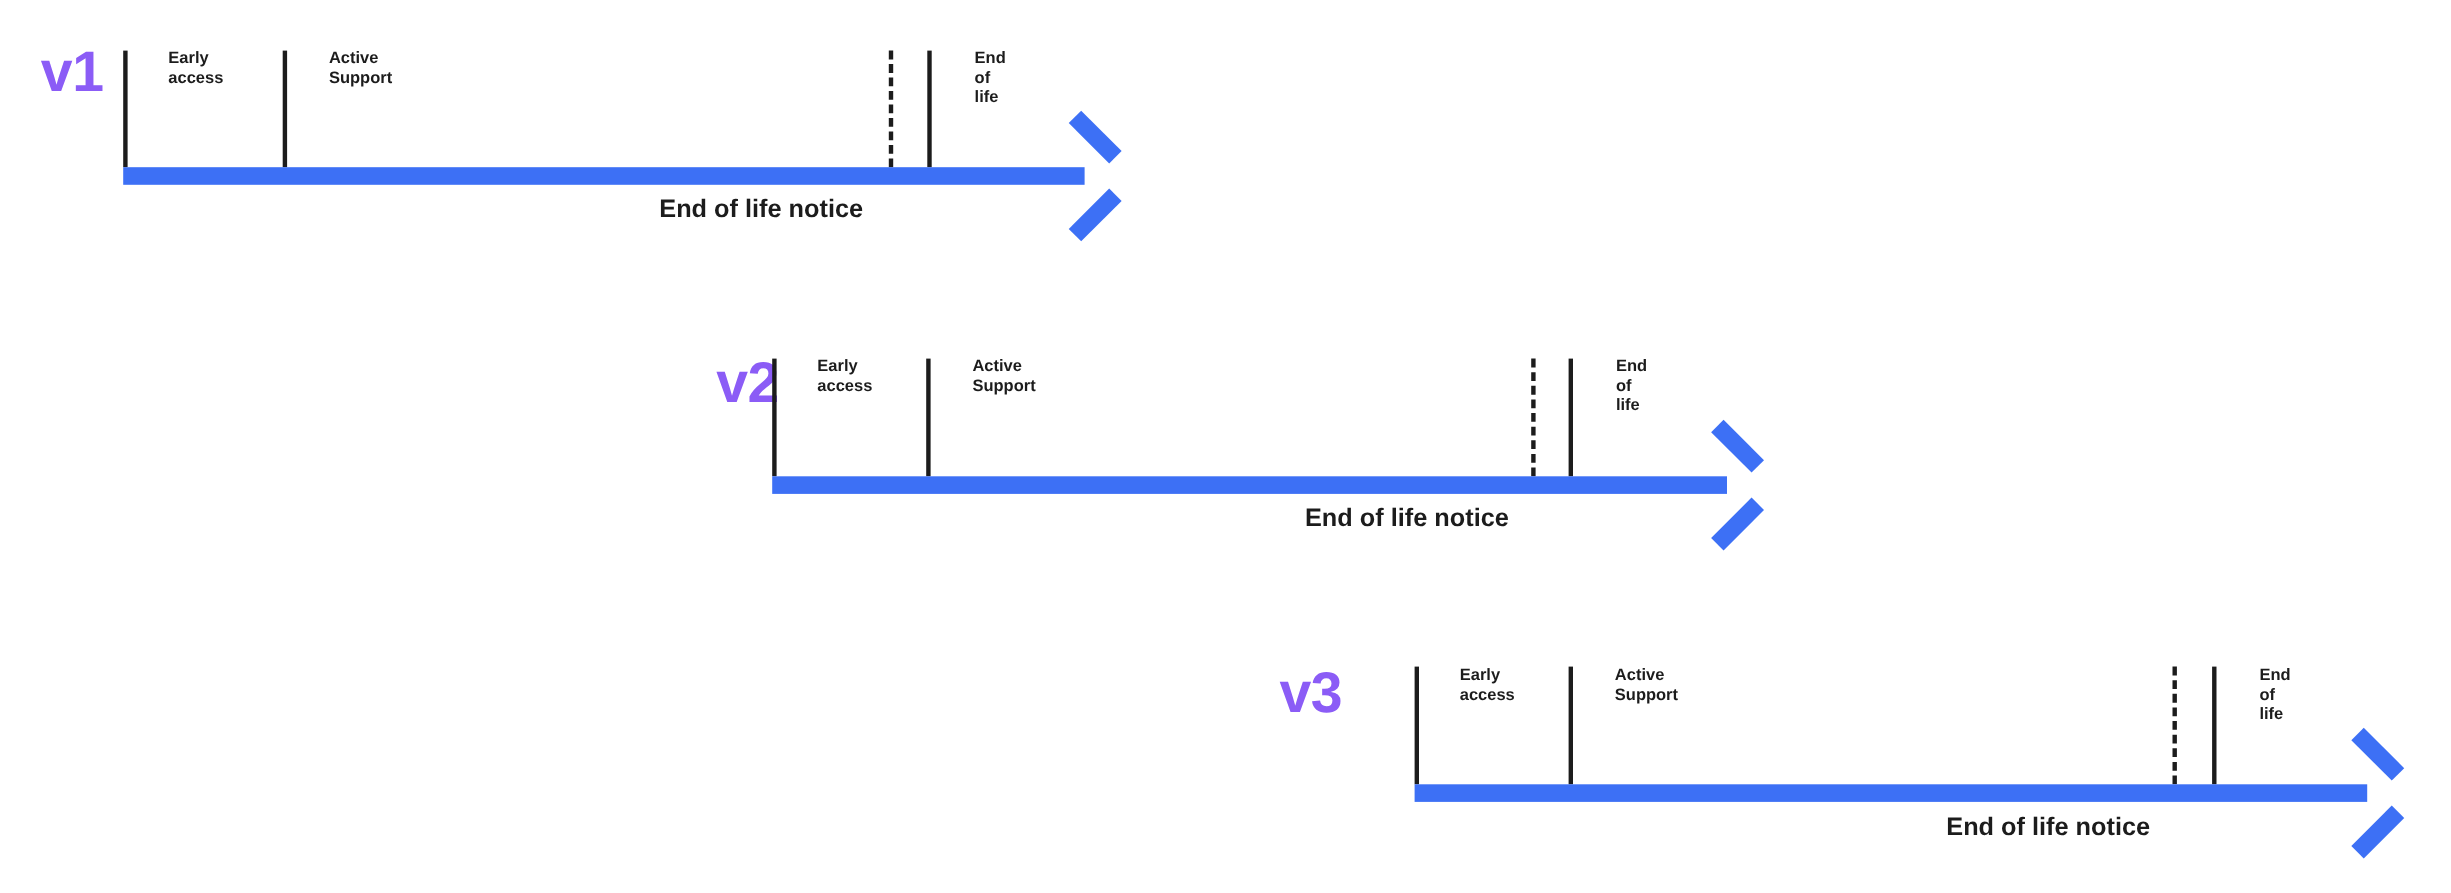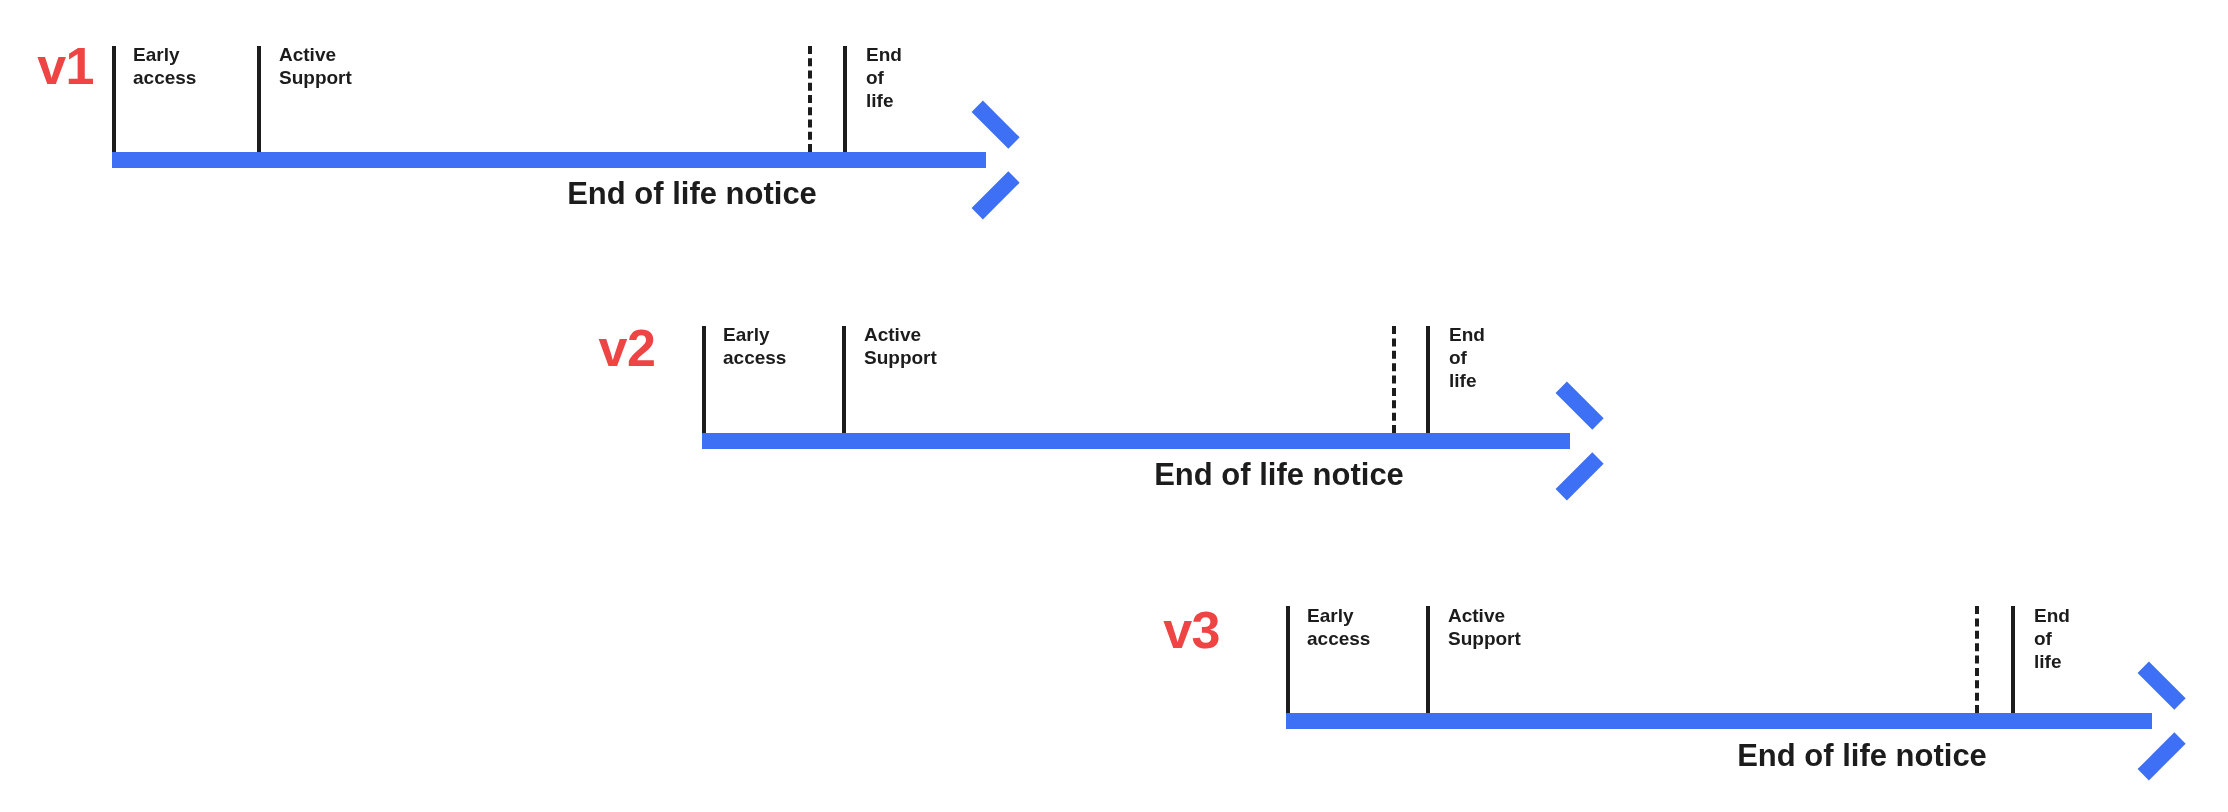--- a/index.html
+++ b/index.html
@@ -27,21 +27,21 @@
     position: absolute;
     left: 0;
     top: 0;
   }
 
   
   .version-label {
     position: absolute;
     font-size: 52px;
     font-weight: 700;
-    color: #ef4444;
+    color: #8b5cf6;
     letter-spacing: -0.5px;
     line-height: 1;
     white-space: nowrap;
     text-align: right;
   }
 
   
   .tick {
     position: absolute;
     width: 4px;
@@ -84,31 +84,32 @@
   }
   .arrow-head::after {
     bottom: 2px;
     transform-origin: right center;
     transform: rotate(-45deg);
   }
 
   
   .segment-label {
     position: absolute;
-    font-size: 19px;
+    font-size: 15px;
     font-weight: 700;
     color: #1c1c1c;
     line-height: 1.20;
     white-space: pre-line;
+    margin-left: 20px;
   }
 
   
   .notice-label {
     position: absolute;
-    font-size: 31px;
+    font-size: 23px;
     font-weight: 700;
     color: #1c1c1c;
     line-height: 1;
     white-space: nowrap;
     transform: translateX(-50%);
   }
 </style>
 </head>
 <body>
 
@@ -121,21 +122,21 @@
       <div class="tick-dashed" style="left: 808px; top: 46px; height: 106px; border-left-color: rgb(28, 28, 28);"></div>
       <div class="bar" style="left: 112px; top: 152px; width: 874px; background: rgb(61, 112, 245);"></div>
       <div class="arrow-head" style="left: 962px; top: 133px;"></div>
       <div class="segment-label" style="left: 133px; top: 44px; color: rgb(28, 28, 28);">Early
 access</div>
       <div class="segment-label" style="left: 279px; top: 44px; color: rgb(28, 28, 28);">Active Support</div>
       <div class="segment-label" style="left: 866px; top: 44px; color: rgb(28, 28, 28);">End of life</div>
       <div class="notice-label" style="left: 692px; top: 178px; color: rgb(28, 28, 28);">End of life notice</div>
     </div>
     <div class="timeline-row">
-      <div class="version-label" style="left: 591px; top: 322px; width: 72px; text-align: center;">v2</div>
+      <div class="version-label" style="left: 636px; top: 322px; width: 72px;">v2</div>
       <div class="tick" style="left: 702px; top: 326px; height: 107px; background: rgb(28, 28, 28);"></div>
       <div class="tick" style="left: 842px; top: 326px; height: 107px; background: rgb(28, 28, 28);"></div>
       <div class="tick" style="left: 1426px; top: 326px; height: 107px; background: rgb(28, 28, 28);"></div>
       <div class="tick-dashed" style="left: 1392px; top: 326px; height: 107px; border-left-color: rgb(28, 28, 28);"></div>
       <div class="bar" style="left: 702px; top: 433px; width: 868px; background: rgb(61, 112, 245);"></div>
       <div class="arrow-head" style="left: 1546px; top: 414px;"></div>
       <div class="segment-label" style="left: 723px; top: 324px; color: rgb(28, 28, 28);">Early
 access</div>
       <div class="segment-label" style="left: 864px; top: 324px; color: rgb(28, 28, 28);">Active Support</div>
       <div class="segment-label" style="left: 1449px; top: 324px; color: rgb(28, 28, 28);">End of life</div>

